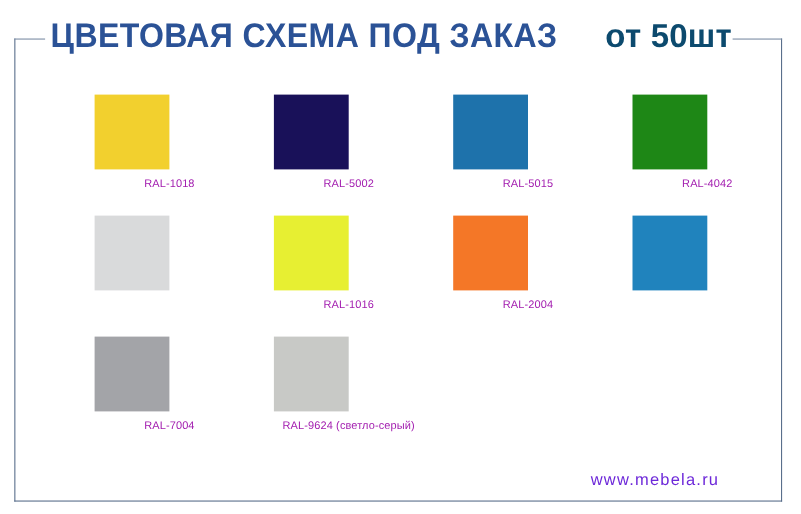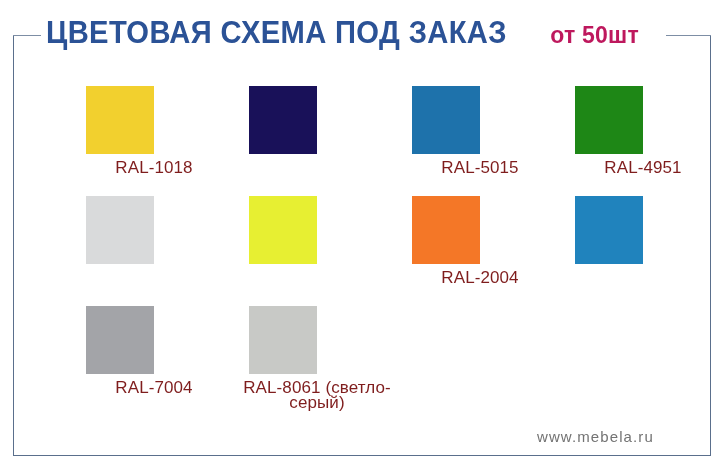--- a/index.html
+++ b/index.html
@@ -80,23 +80,23 @@
     font-size: 31px;
     font-weight: bold;
     letter-spacing: 0.4px;
     color: #2b5296;
     transform: scaleX(0.94);
     transform-origin: left center;
     line-height: 1;
   }
   .heading-note {
     font-family: "Liberation Sans Narrow", "Liberation Sans", sans-serif;
-    font-size: 23px;
+    font-size: 30px;
     font-weight: bold;
-    color: #be185d;
+    color: #0c4a6e;
     margin-left: 14px;
     letter-spacing: 0.2px;
     line-height: 1;
   }
 
   
   #grid {
     position: absolute;
     left: 86px;
     top: 86px;
@@ -113,34 +113,34 @@
     width: 68px;
     height: 68px;
     display: block;
   }
   .chip-label {
     position: absolute;
     left: -12px;
     top: 74px;
     width: 160px;
     text-align: center;
-    font-size: 17px;
-    color: #7f1d1d;
+    font-size: 10px;
+    color: #a21caf;
     line-height: 15px;
     letter-spacing: 0.1px;
   }
 
   
   .watermark {
     position: absolute;
     left: 537px;
     top: 428px;
     font-size: 15px;
     letter-spacing: 1.1px;
-    color: #737373;
+    color: #6d28d9;
     font-weight: normal;
     white-space: nowrap;
   }
 </style>
 </head>
 <body>
 
 <div id="page">
 
   <div class="frame-left"></div>
@@ -154,47 +154,49 @@
     <span class="heading-note">от 50шт</span>
   </div>
 
   <div id="grid">
       <div class="cell">
         <div class="chip" style="background: rgb(242, 208, 46);"></div>
         <div class="chip-label">RAL-1018</div>
       </div>
       <div class="cell">
         <div class="chip" style="background: rgb(25, 17, 89);"></div>
+        <div class="chip-label">RAL-5002</div>
       </div>
       <div class="cell">
         <div class="chip" style="background: rgb(30, 114, 171);"></div>
         <div class="chip-label">RAL-5015</div>
       </div>
       <div class="cell">
         <div class="chip" style="background: rgb(30, 135, 22);"></div>
-        <div class="chip-label">RAL-4951</div>
+        <div class="chip-label">RAL-4042</div>
       </div>
       <div class="cell">
         <div class="chip" style="background: rgb(217, 218, 219);"></div>
       </div>
       <div class="cell">
         <div class="chip" style="background: rgb(231, 239, 50);"></div>
+        <div class="chip-label">RAL-1016</div>
       </div>
       <div class="cell">
         <div class="chip" style="background: rgb(244, 119, 39);"></div>
         <div class="chip-label">RAL-2004</div>
       </div>
       <div class="cell">
         <div class="chip" style="background: rgb(32, 131, 189);"></div>
       </div>
       <div class="cell">
         <div class="chip" style="background: rgb(163, 164, 168);"></div>
         <div class="chip-label">RAL-7004</div>
       </div>
       <div class="cell">
         <div class="chip" style="background: rgb(200, 201, 198);"></div>
-        <div class="chip-label">RAL-8061 (светло-серый)</div>
+        <div class="chip-label">RAL-9624 (светло-серый)</div>
       </div>
     </div>
 
   <div class="watermark">www.mebela.ru</div>
 
 </div>
 
 </body></html>

